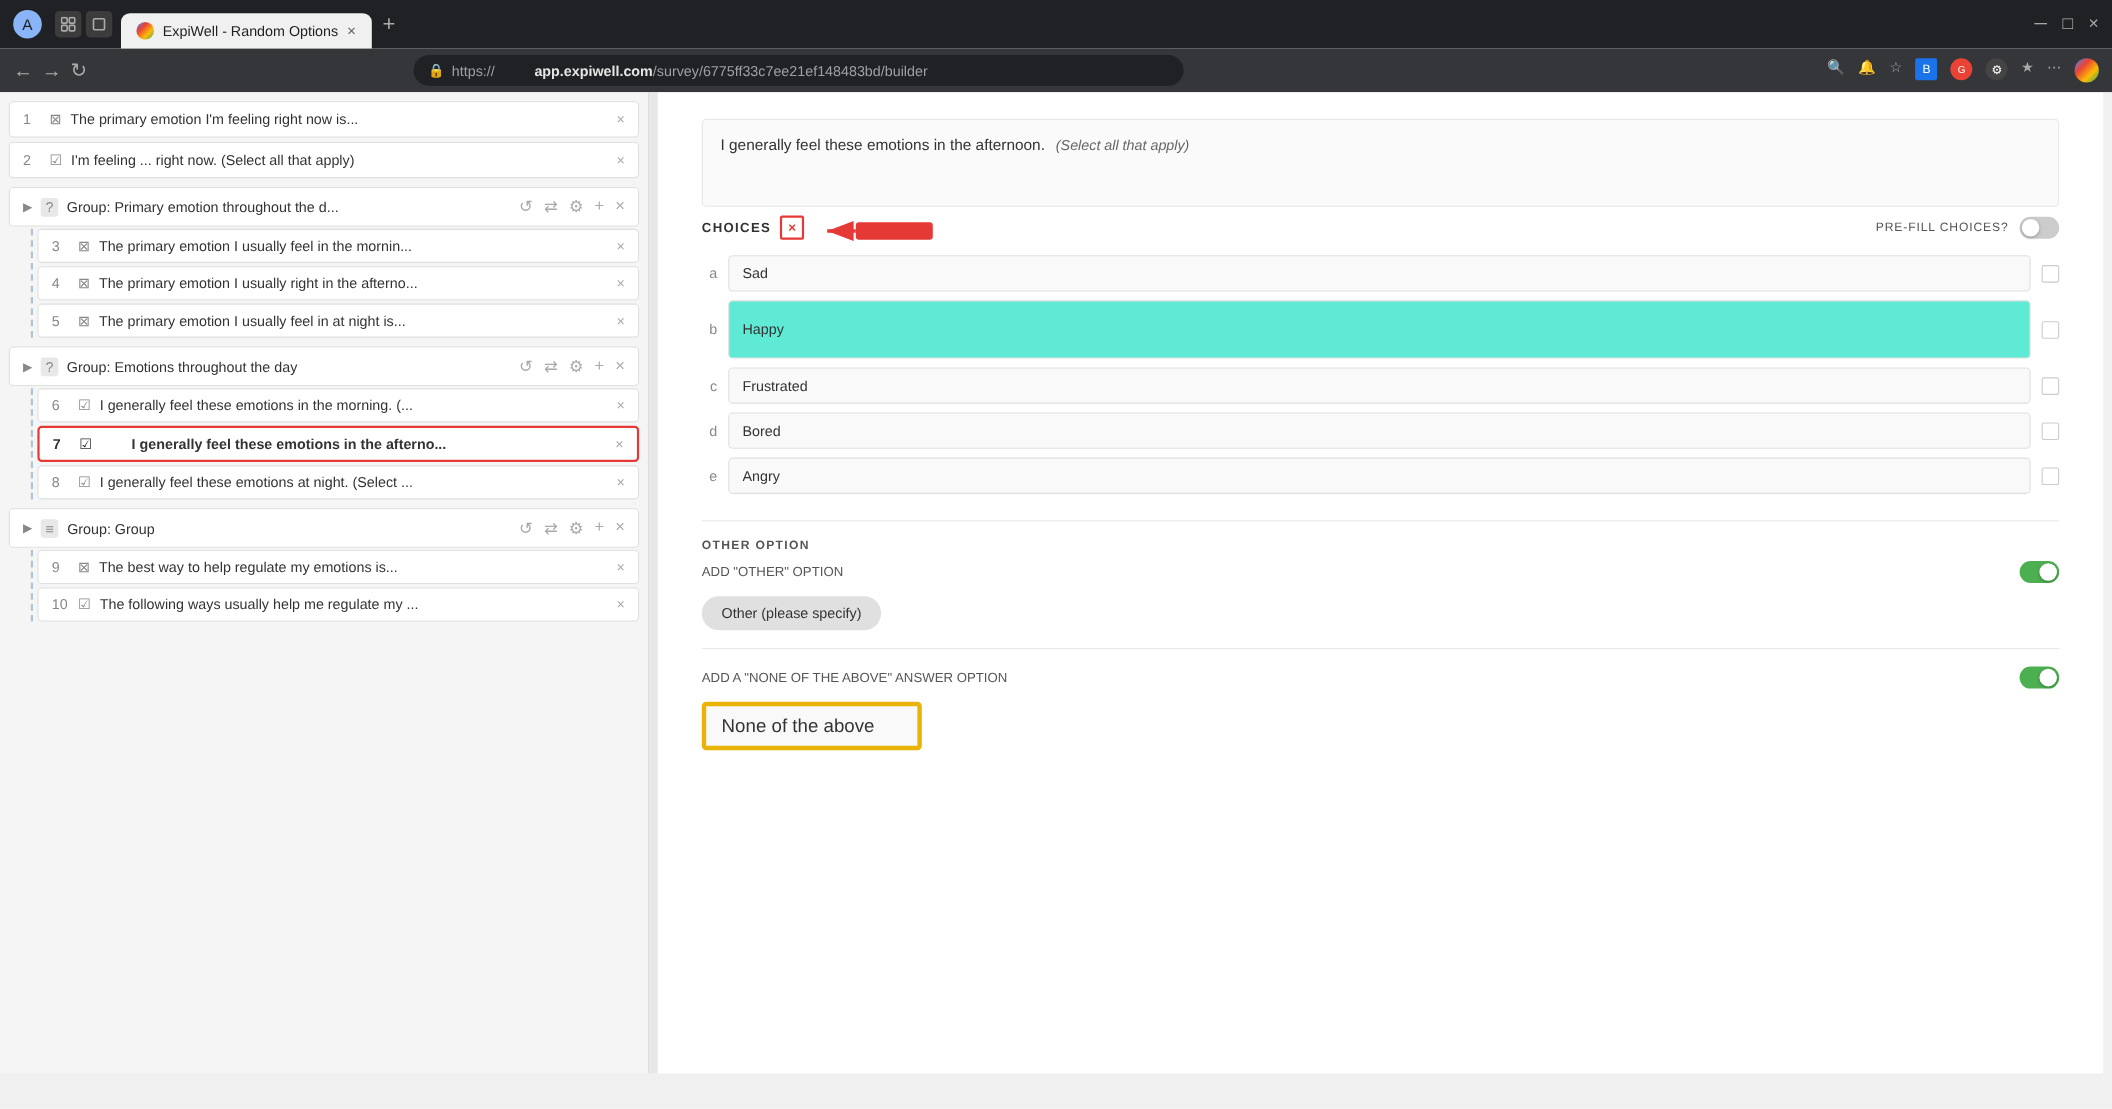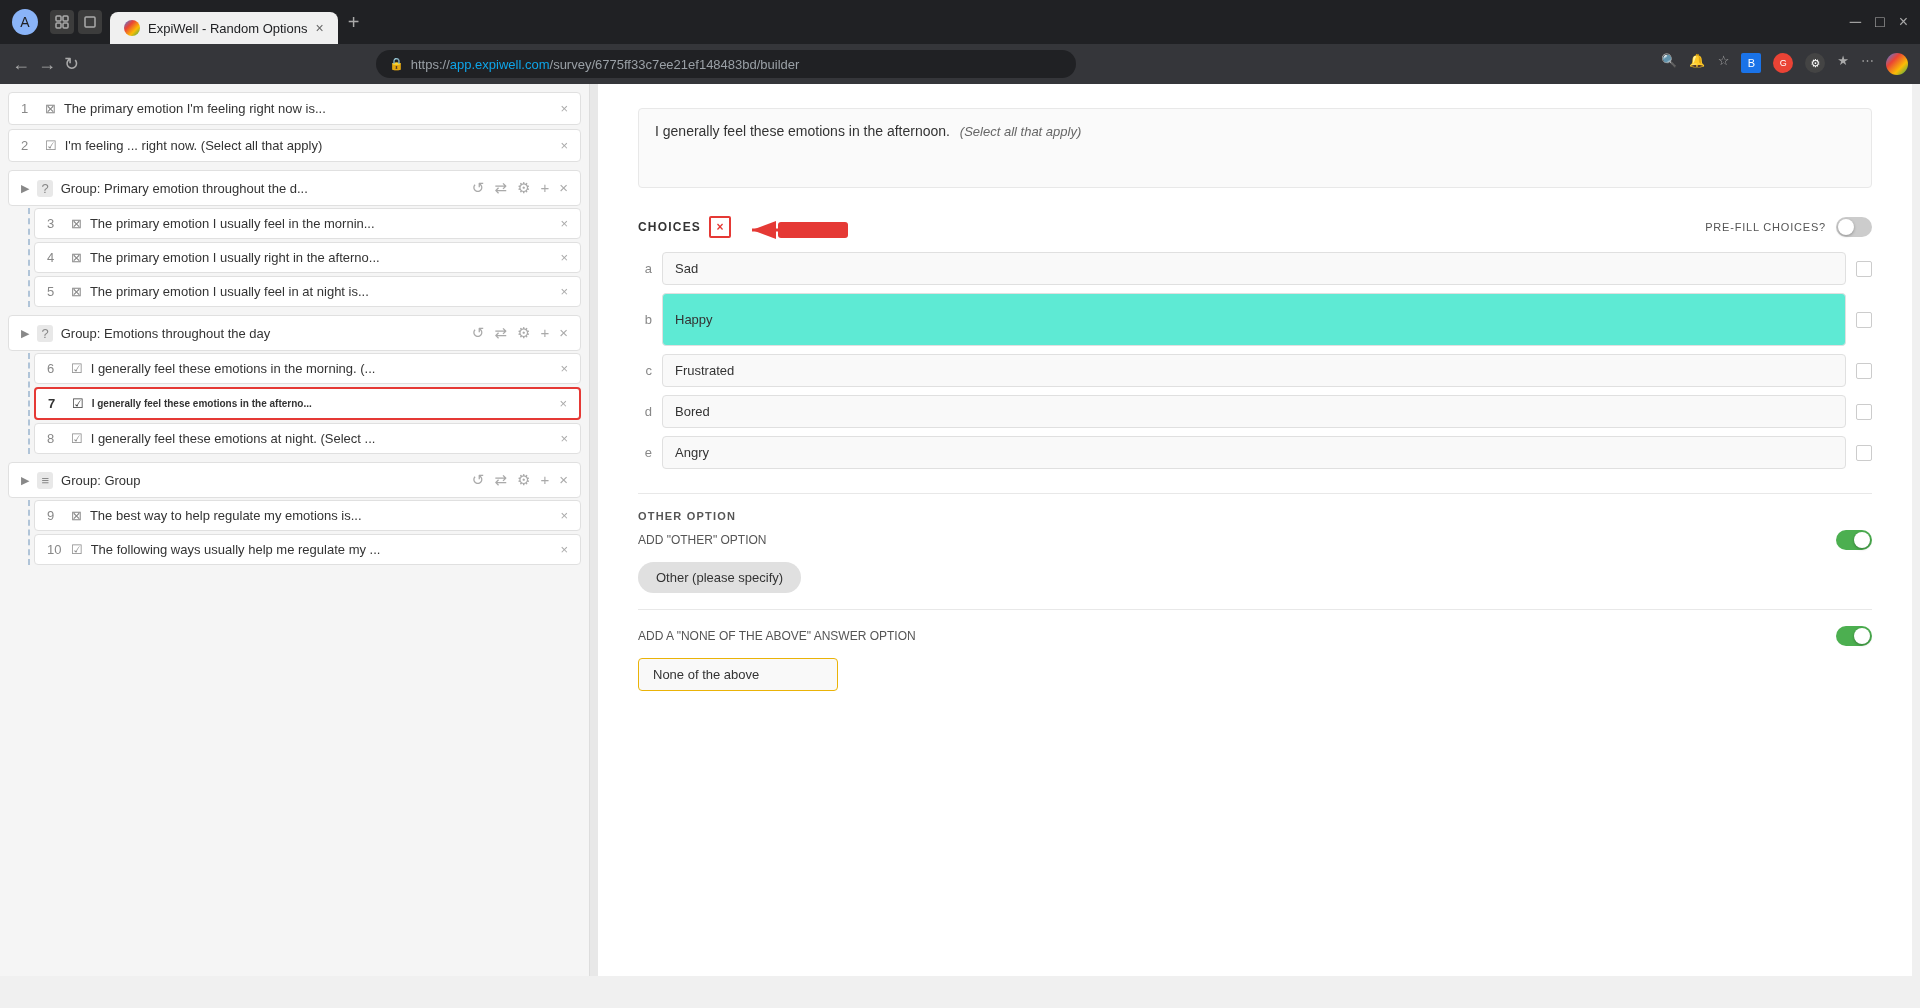--- a/index.html
+++ b/index.html
@@ -48,21 +48,21 @@
   </div>
 </div>
 
 <div style="background:#35363a;height:40px;display:flex;align-items:center;padding:0 12px;gap:8px;">
   <button style="background:none;border:none;color:#aaa;font-size:18px;cursor:pointer;">←</button>
   <button style="background:none;border:none;color:#aaa;font-size:18px;cursor:pointer;">→</button>
   <button style="background:none;border:none;color:#aaa;font-size:18px;cursor:pointer;">↻</button>
   <div style="flex:1;background:#202124;border-radius:18px;padding:4px 14px;height:28px;display:flex;align-items:center;gap:6px;max-width:700px;margin:0 auto;">
     <span style="color:#aaa;font-size:12px;">🔒</span>
     <span style="color:#e8eaed;font-size:13px;">
-      <span style="color:#9aa0a6;">https://</span><span style="font-weight:normal;color:#0ea5e9;">app.expiwell.com</span><span style="color:#9aa0a6;">/survey/6775ff33c7ee21ef148483bd/builder</span>
+      <span style="color:#9aa0a6;">https://</span><span style="font-weight:bold;color:#e5e5e5;margin-left:36px;">app.expiwell.com</span><span style="color:#9aa0a6;">/survey/6775ff33c7ee21ef148483bd/builder</span>
     </span>
   </div>
   <div style="display:flex;gap:12px;margin-left:auto;">
     <span style="color:#aaa;cursor:pointer;">🔍</span>
     <span style="color:#aaa;cursor:pointer;">🔔</span>
     <span style="color:#aaa;cursor:pointer;">☆</span>
     <div style="width:20px;height:20px;background:#1a73e8;border-radius:2px;display:flex;align-items:center;justify-content:center;color:white;font-size:11px;cursor:pointer;">B</div>
     <div style="width:20px;height:20px;background:#ea4335;border-radius:50%;display:flex;align-items:center;justify-content:center;color:white;font-size:9px;cursor:pointer;">G</div>
     <div style="width:20px;height:20px;background:#444;border-radius:50%;display:flex;align-items:center;justify-content:center;color:white;font-size:11px;cursor:pointer;">⚙</div>
     <span style="color:#aaa;cursor:pointer;">★</span>
@@ -141,21 +141,21 @@
         <div style="background:white;border:1px solid #e0e0e0;border-radius:4px;margin-bottom:3px;padding:7px 12px;display:flex;align-items:center;gap:8px;">
           <span style="color:#888;font-size:13px;min-width:16px;">6</span>
           <span style="color:#888;">☑</span>
           <span style="color:#333;font-size:13px;flex:1;overflow:hidden;text-overflow:ellipsis;white-space:nowrap;">I generally feel these emotions in the morning. (...</span>
           <span style="color:#aaa;cursor:pointer;">×</span>
         </div>
 
         <div style="background:white;border:2px solid #e53935;border-radius:4px;margin-bottom:3px;padding:7px 12px;display:flex;align-items:center;gap:8px;">
           <span style="color:#333;font-size:13px;font-weight:600;min-width:16px;">7</span>
           <span style="color:#333;">☑</span>
-          <span style="color:#333;font-size:10px;font-weight:600;flex:1;overflow:hidden;text-overflow:ellipsis;white-space:nowrap;">I generally feel these emotions in the afterno...</span>
+          <span style="color:#333;font-size:13px;font-weight:600;flex:1;overflow:hidden;text-overflow:ellipsis;white-space:nowrap;margin-left:28px;">I generally feel these emotions in the afterno...</span>
           <span style="color:#aaa;cursor:pointer;">×</span>
         </div>
         <div style="background:white;border:1px solid #e0e0e0;border-radius:4px;margin-bottom:3px;padding:7px 12px;display:flex;align-items:center;gap:8px;">
           <span style="color:#888;font-size:13px;min-width:16px;">8</span>
           <span style="color:#888;">☑</span>
           <span style="color:#333;font-size:13px;flex:1;overflow:hidden;text-overflow:ellipsis;white-space:nowrap;">I generally feel these emotions at night. (Select ...</span>
           <span style="color:#aaa;cursor:pointer;">×</span>
         </div>
       </div>
     </div>
@@ -188,21 +188,21 @@
         </div>
       </div>
     </div>
 
   </div>
 
   <div style="width:8px;background:#e8e8e8;cursor:col-resize;flex-shrink:0;"></div>
 
   <div style="flex:1;background:white;overflow-y:auto;padding:24px 40px 40px 40px;position:relative;">
 
-    <div style="border:1px solid #e8e8e8;border-radius:4px;padding:14px 16px;font-size:14px;color:#333;min-height:80px;margin-bottom:28px;background:#fafafa;">
+    <div style="border:1px solid #e8e8e8;border-radius:4px;padding:14px 16px;font-size:14px;color:#333;min-height:80px;margin-bottom:8px;background:#fafafa;">
       <span>I generally feel these emotions in the afternoon.</span>
       <em style="color:#666;font-style:italic;font-size:13px;margin-left:6px;">(Select all that apply)</em>
     </div>
 
     <div style="display:flex;align-items:center;margin-bottom:14px;position:relative;">
       <span style="font-size:12px;font-weight:700;letter-spacing:1.2px;color:#333;">CHOICES</span>
 
       <div style="width:22px;height:22px;border:2px solid #e53935;border-radius:2px;display:flex;align-items:center;justify-content:center;margin-left:8px;position:relative;cursor:pointer;">
         <span style="color:#e53935;font-size:12px;font-weight:bold;">×</span>
       </div>
@@ -272,20 +272,20 @@
 
     <div style="height:1px;background:#e8e8e8;margin:16px 0;"></div>
 
     <div>
       <div style="display:flex;align-items:center;margin-bottom:12px;margin-top:6px;">
         <span style="font-size:12px;color:#555;flex:1;">ADD A "NONE OF THE ABOVE" ANSWER OPTION</span>
         <div style="width:36px;height:20px;background:#4caf50;border-radius:10px;position:relative;cursor:pointer;">
           <div style="width:16px;height:16px;background:white;border-radius:50%;position:absolute;top:2px;left:18px;box-shadow:0 1px 3px rgba(0,0,0,0.3);"></div>
         </div>
       </div>
-      <div style="border:1px solid #eab308;border-radius:4px;padding:8px 14px;background:#f9f9f9;display:inline-block;min-width:200px;font-size:13px;color:#333;">None of the above</div>
+      <div style="border:4px solid #eab308;border-radius:4px;padding:8px 14px;background:#f9f9f9;display:inline-block;min-width:200px;font-size:17px;color:#333;">None of the above</div>
     </div>
 
   </div>
 
   <div style="width:8px;background:#f0f0f0;"></div>
 
 </div>
 
 </body></html>

